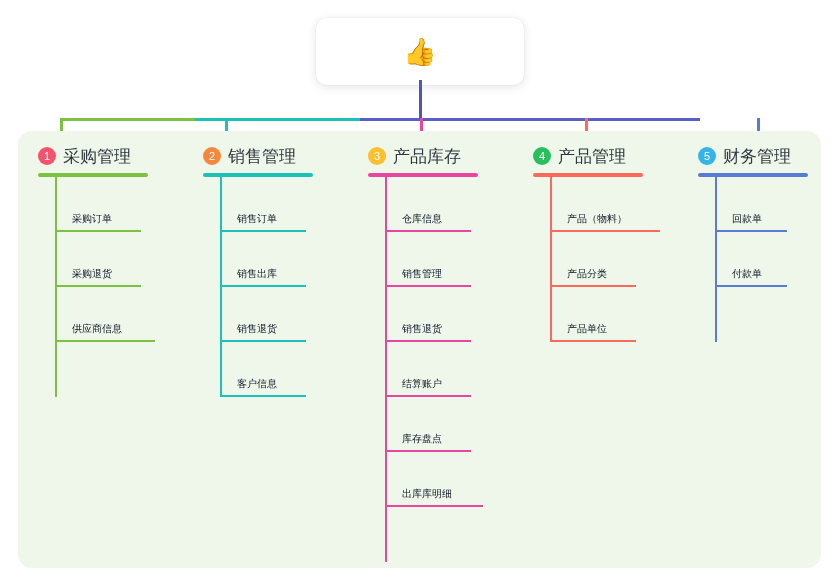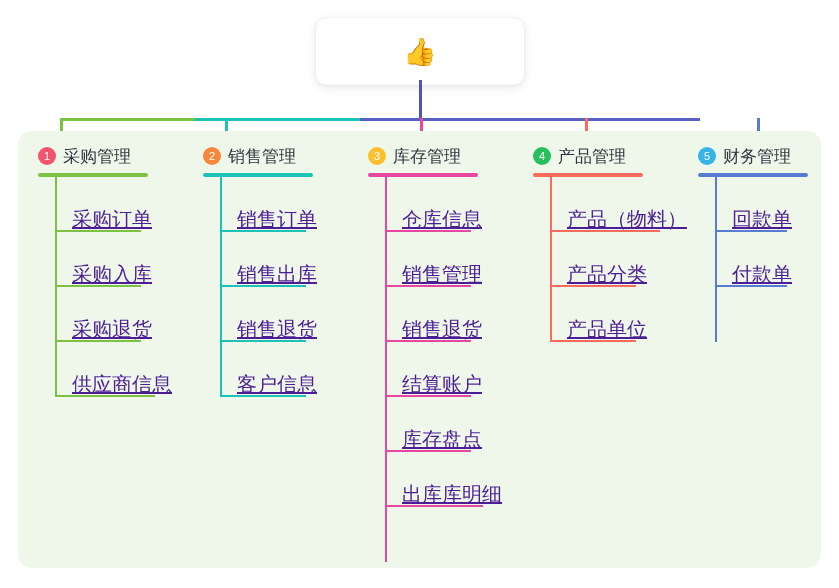--- a/index.html
+++ b/index.html
@@ -112,25 +112,24 @@
     position: relative;
     margin-left: 17px;
     height: 55px;
     box-sizing: border-box;
     display: flex;
     align-items: flex-end;
     padding-left: 17px;
     padding-bottom: 4px;
   }
   .leaf-label {
-    font-size: 20px;
-    color: #4c1d95;
+    font-size: 10px;
+    color: #0f172a;
     white-space: nowrap;
     line-height: 18px;
-    text-decoration: underline;
   }
   .leaf-rule {
     position: absolute;
     left: 0;
     bottom: 0;
     height: 2px;
   }
 </style>
 </head>
 <body>
@@ -162,24 +161,20 @@
           <span class="col-title">采购管理</span>
         </div>
         <div class="col-underline" style="width: 110px; background: rgb(124, 193, 66);"></div>
         <div class="leaf-wrap">
           <div class="leaf-spine" style="background: rgb(124, 193, 66); height: 220px;"></div>
           <div class="leaf">
             <span class="leaf-label">采购订单</span>
             <div class="leaf-rule" style="width: 86px; background: rgb(124, 193, 66);"></div>
           </div>
           <div class="leaf">
-            <span class="leaf-label">采购入库</span>
-            <div class="leaf-rule" style="width: 86px; background: rgb(124, 193, 66);"></div>
-          </div>
-          <div class="leaf">
             <span class="leaf-label">采购退货</span>
             <div class="leaf-rule" style="width: 86px; background: rgb(124, 193, 66);"></div>
           </div>
           <div class="leaf">
             <span class="leaf-label">供应商信息</span>
             <div class="leaf-rule" style="width: 100px; background: rgb(124, 193, 66);"></div>
           </div>
         </div>
       </div>
       <div class="column" style="left: 203px;">
@@ -204,21 +199,21 @@
           </div>
           <div class="leaf">
             <span class="leaf-label">客户信息</span>
             <div class="leaf-rule" style="width: 86px; background: rgb(28, 194, 181);"></div>
           </div>
         </div>
       </div>
       <div class="column" style="left: 368px;">
         <div class="col-header">
           <span class="badge" style="background: rgb(252, 192, 46);">3</span>
-          <span class="col-title">库存管理</span>
+          <span class="col-title">产品库存</span>
         </div>
         <div class="col-underline" style="width: 110px; background: rgb(232, 71, 159);"></div>
         <div class="leaf-wrap">
           <div class="leaf-spine" style="background: rgb(232, 71, 159); height: 385px;"></div>
           <div class="leaf">
             <span class="leaf-label">仓库信息</span>
             <div class="leaf-rule" style="width: 86px; background: rgb(232, 71, 159);"></div>
           </div>
           <div class="leaf">
             <span class="leaf-label">销售管理</span>

